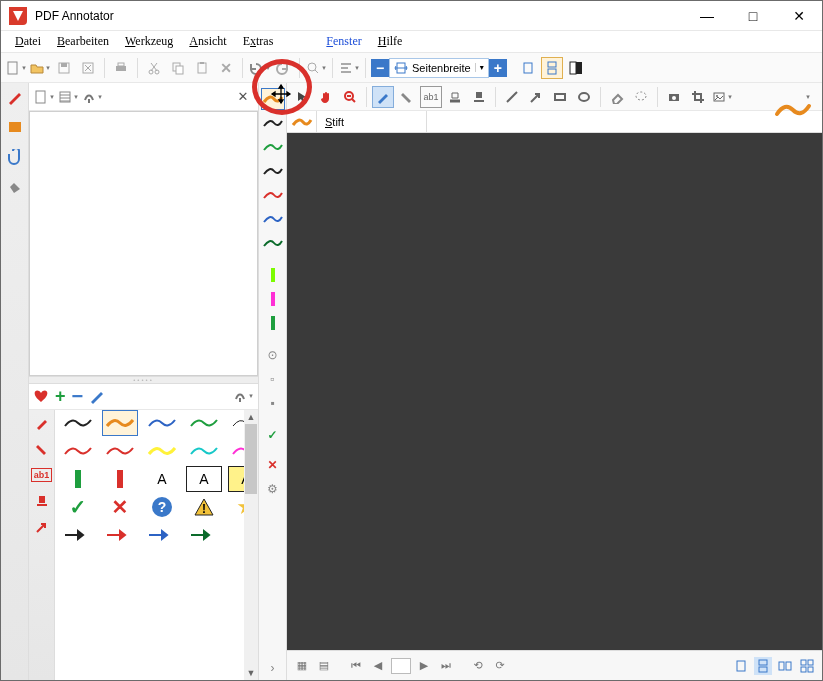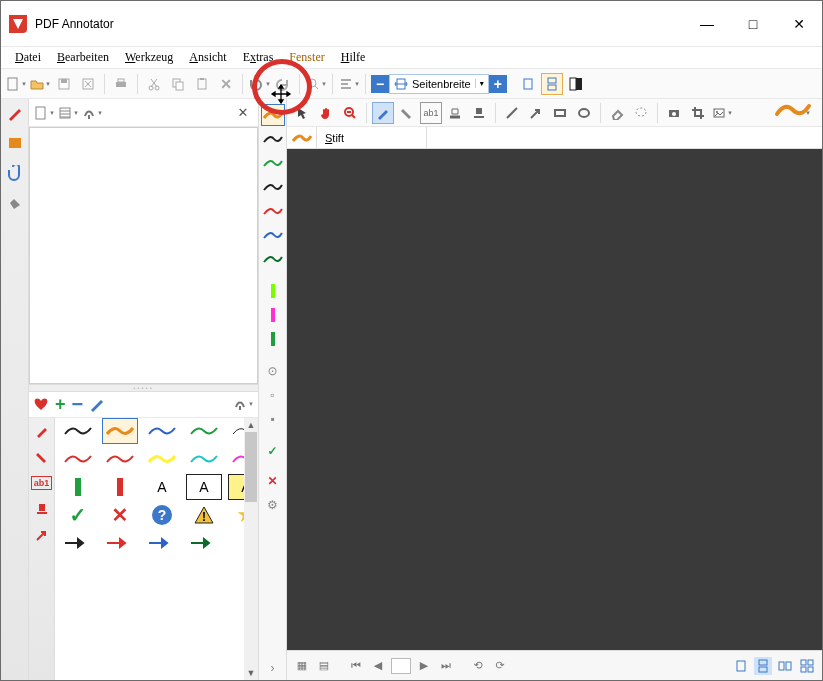--- a/index.html
+++ b/index.html
@@ -7,28 +7,28 @@
     margin: 0;
     font-family: "Segoe UI", Tahoma, sans-serif;
     font-size: 12px;
     background: #ffffff;
     color: #000;
     width: 823px;
     height: 681px;
     overflow: hidden;
   }
   .window { width:823px; height:681px; border:1px solid #6b6b6b; display:flex; flex-direction:column; position:relative;}
-  .titlebar { height:46px; background:#fff; display:flex; align-items:center; padding:0 0 0 8px; border-bottom:1px solid #e8e8e8;}
+  .titlebar { height:30px; background:#fff; display:flex; align-items:center; padding:0 0 0 8px; border-bottom:1px solid #e8e8e8;}
   .app-icon { width:18px; height:18px; background:#d93a2b; margin-right:8px; display:flex; align-items:center; justify-content:center; color:#fff; font-weight:bold; font-size:12px; border-radius:0 0 4px 0;}
   .title { flex:1; font-size:12px;}
   .win-btn { width:46px; height:30px; display:flex; align-items:center; justify-content:center; font-size:14px;}
   .menubar { height:22px; display:flex; align-items:center; padding:0 6px; gap:0px; border-bottom:1px solid #e8e8e8;font-family:Liberation Serif, serif;}
   .menu-item { padding:2px 8px; font-size:12px;}
   .menu-item .u { text-decoration: underline; }
-  .menu-item.disabled { color:#a16207; }
+  .menu-item.disabled { color:#1d4ed8;margin-left:37px; }
   .toolbar { height:30px; display:flex; align-items:center; padding:0 4px; gap:2px; border-bottom:1px solid #e8e8e8; background:#fafafa;}
   .tbtn { min-width:22px; height:22px; display:flex; align-items:center; justify-content:center; color:#555; position:relative;}
   .tbtn.withdrop::after { content:"▾"; font-size:7px; margin-left:2px; color:#777;}
   .sep { width:1px; height:20px; background:#ddd; margin:0 3px;}
   .zoom-group { display:flex; align-items:center; gap:0;}
   .zoom-btn { width:18px; height:18px; background:#3a78c9; color:#fff; display:flex; align-items:center; justify-content:center; font-weight:bold; font-size:14px;}
   .zoom-select { height:20px; border:1px solid #a9c7e8; background:#fff; display:flex; align-items:center; padding:0 4px; font-size:11px; gap:4px;}
   .zoom-select .arrow { font-size:8px; border-left:1px solid #ccc; padding-left:4px;}
   .body-row { flex:1; display:flex; overflow:hidden;}
   .left-rail { width:28px; background:linear-gradient(180deg,#efefef,#e6e6e6); border-right:1px solid #ddd; display:flex; flex-direction:column; align-items:center; padding-top:6px; gap:14px;}

